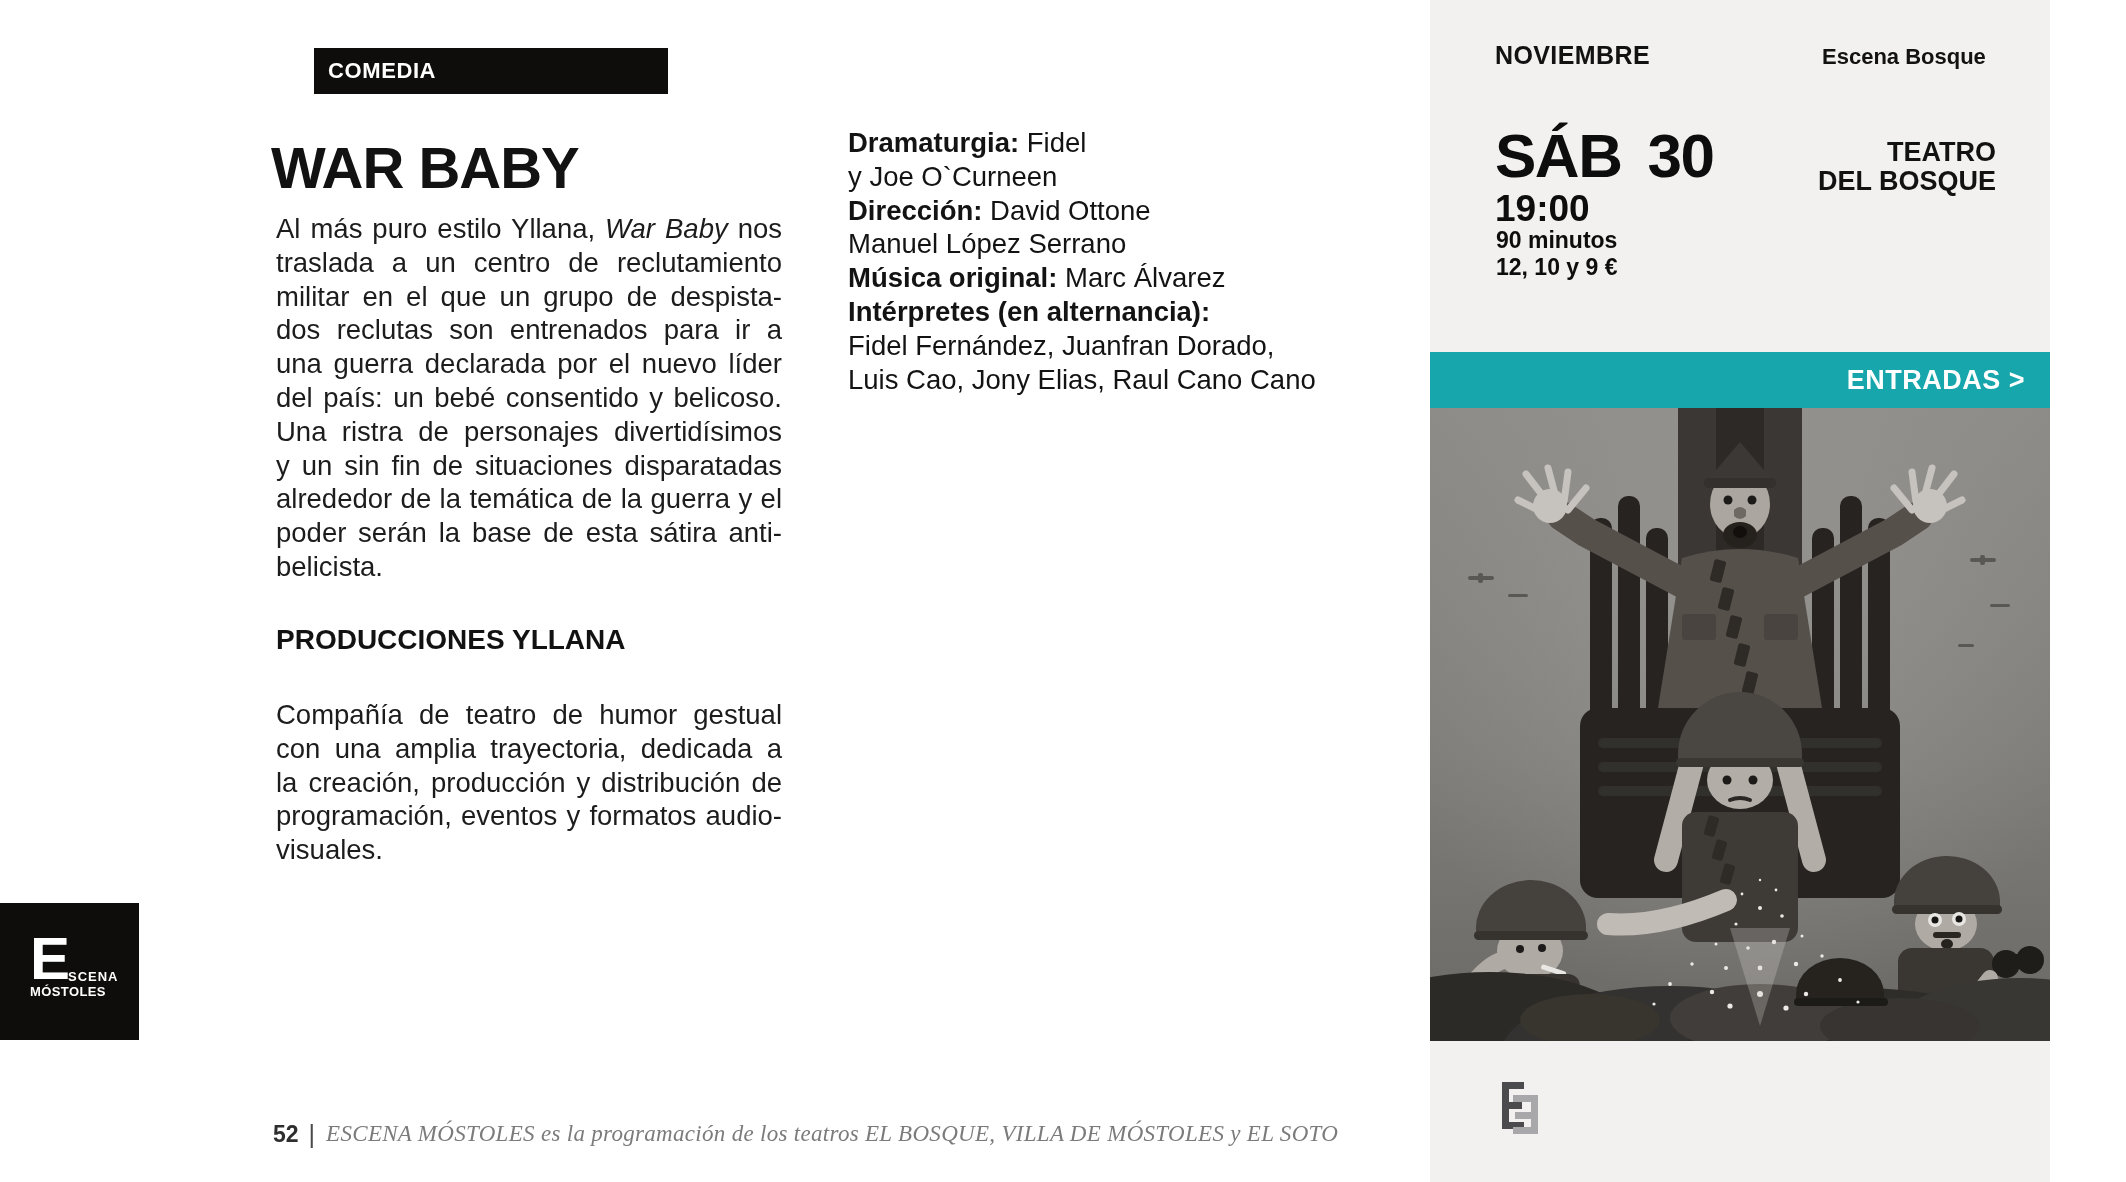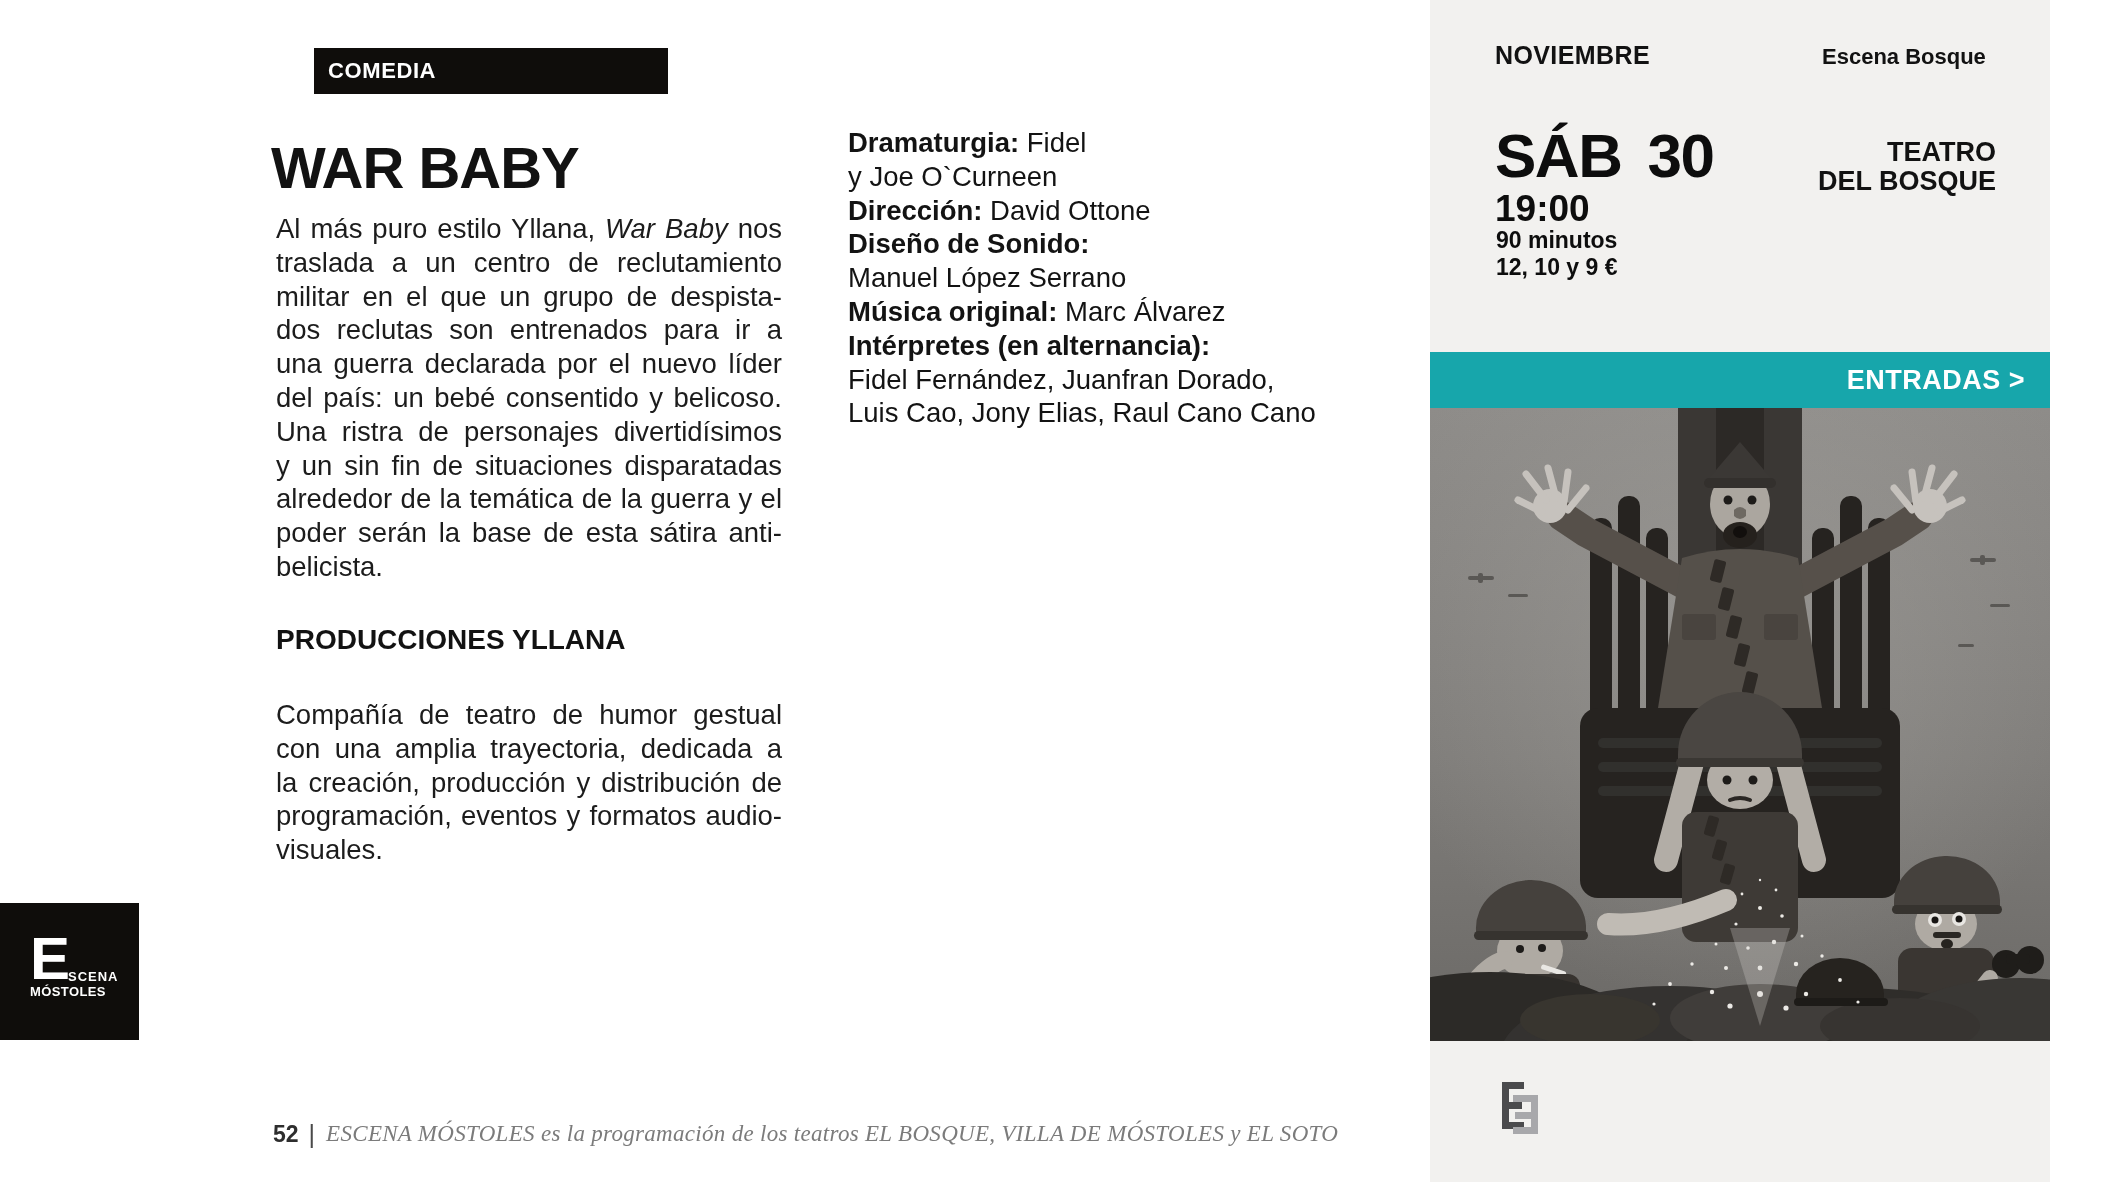--- a/index.html
+++ b/index.html
@@ -97,21 +97,20 @@
       <div class="tline"><span>con una amplia trayectoria, dedicada a</span></div>
       <div class="tline"><span>la creación, producción y distribución de</span></div>
       <div class="tline"><span>programación, eventos y formatos audio-</span></div>
       <div class="tline tline-last"><span>visuales.</span></div>
     </div>
 
   <div class="credits">
       <div class="tline"><span class="b">Dramaturgia:</span><span> Fidel</span></div>
       <div class="tline"><span>y Joe O`Curneen</span></div>
       <div class="tline"><span class="b">Dirección:</span><span> David Ottone</span></div>
-      <div class="tline"><span class="b">Diseño de Sonido:</span></div>
       <div class="tline"><span>Manuel López Serrano</span></div>
       <div class="tline"><span class="b">Música original:</span><span> Marc Álvarez</span></div>
       <div class="tline"><span class="b">Intérpretes (en alternancia):</span></div>
       <div class="tline"><span>Fidel Fernández, Juanfran Dorado,</span></div>
       <div class="tline tline-last"><span>Luis Cao, Jony Elias, Raul Cano Cano</span></div>
     </div>
 
   <div class="footer">
     <span class="pageno">52</span>
     <span class="sep">|</span>

